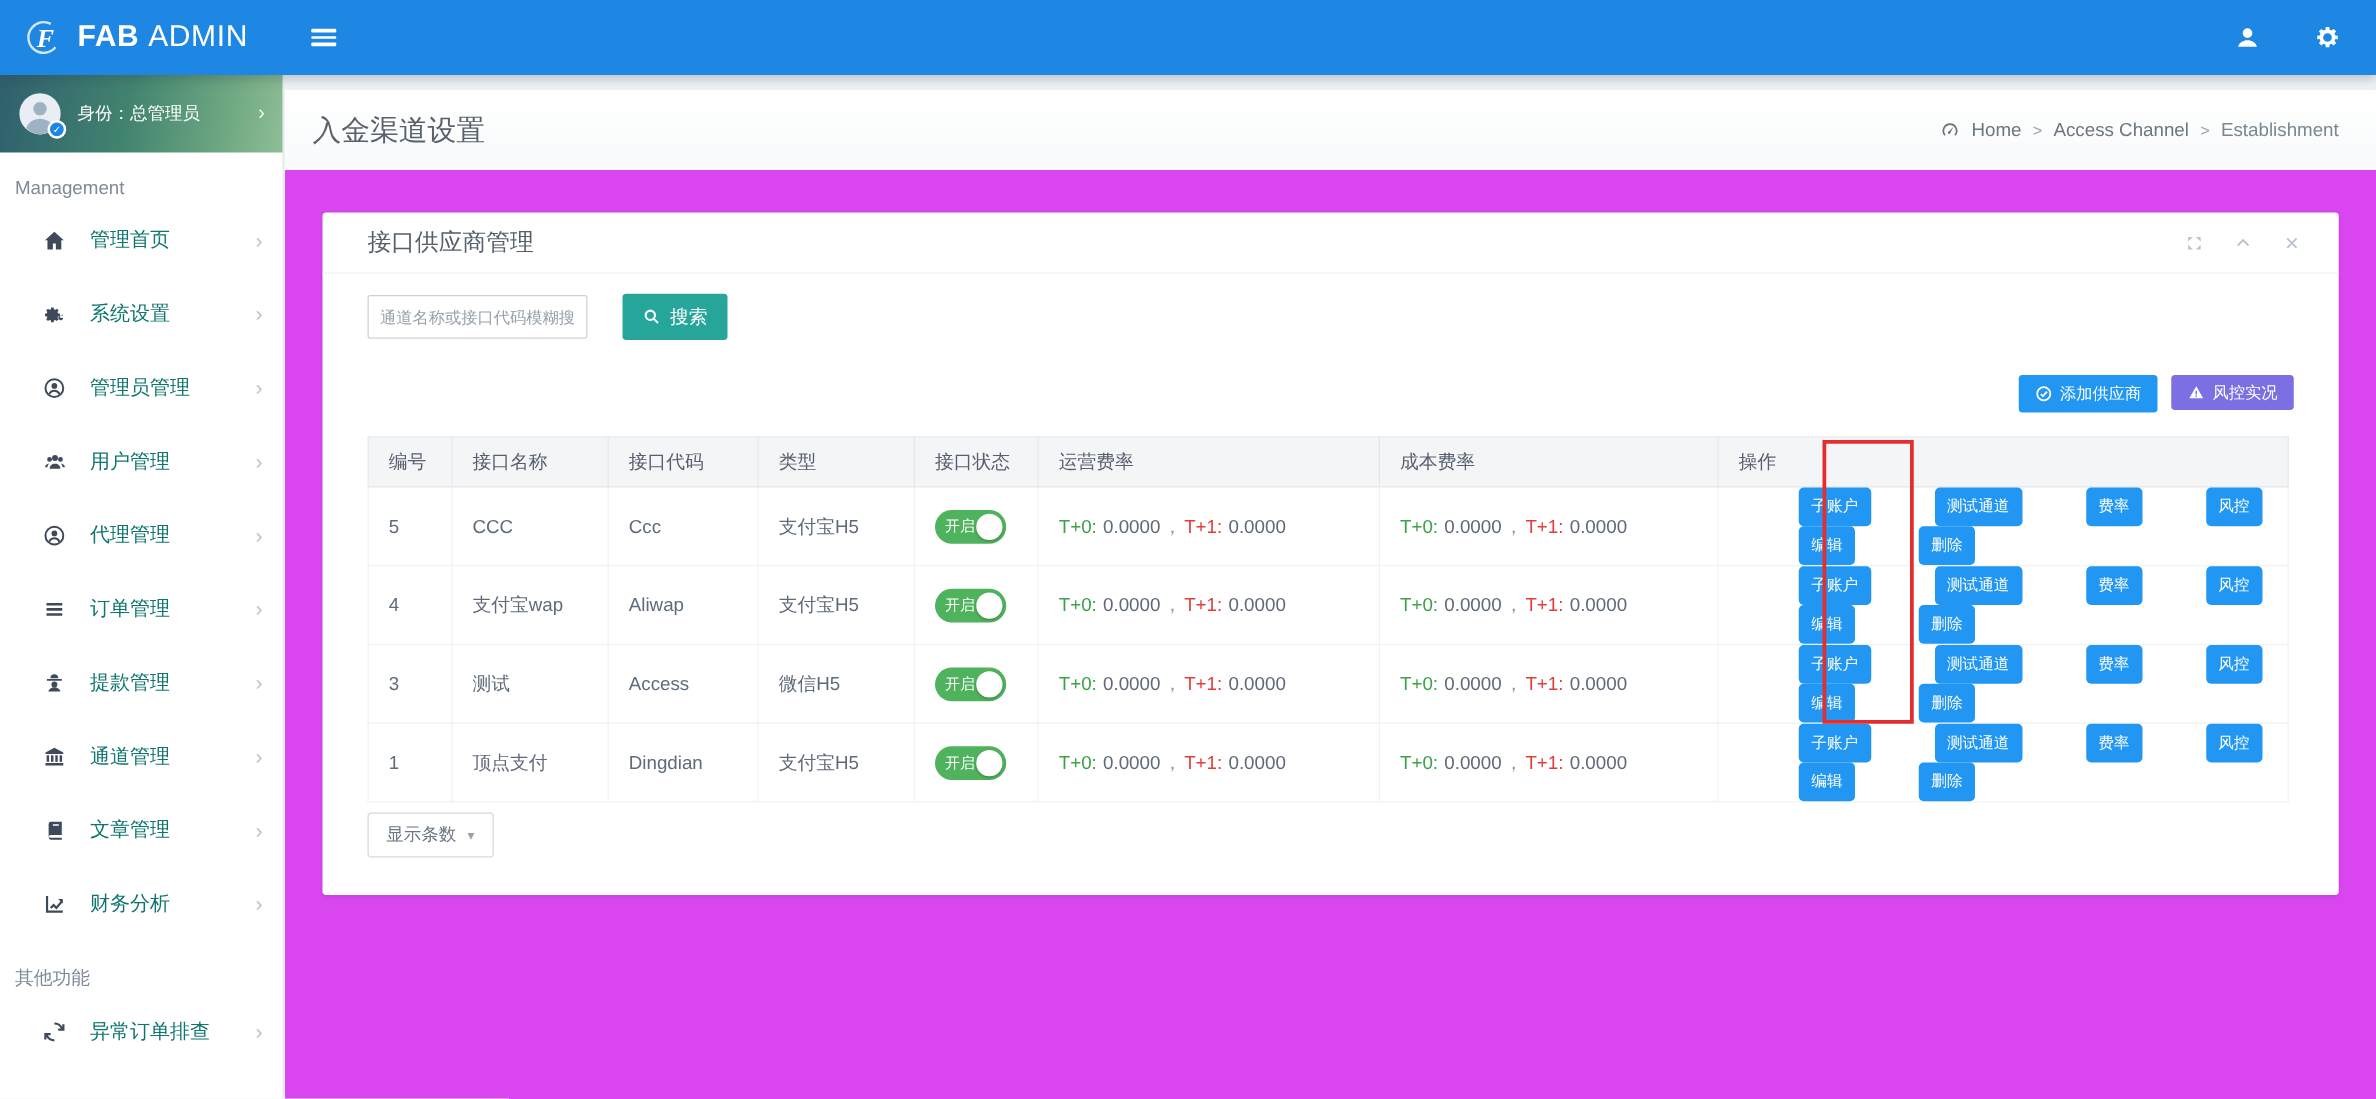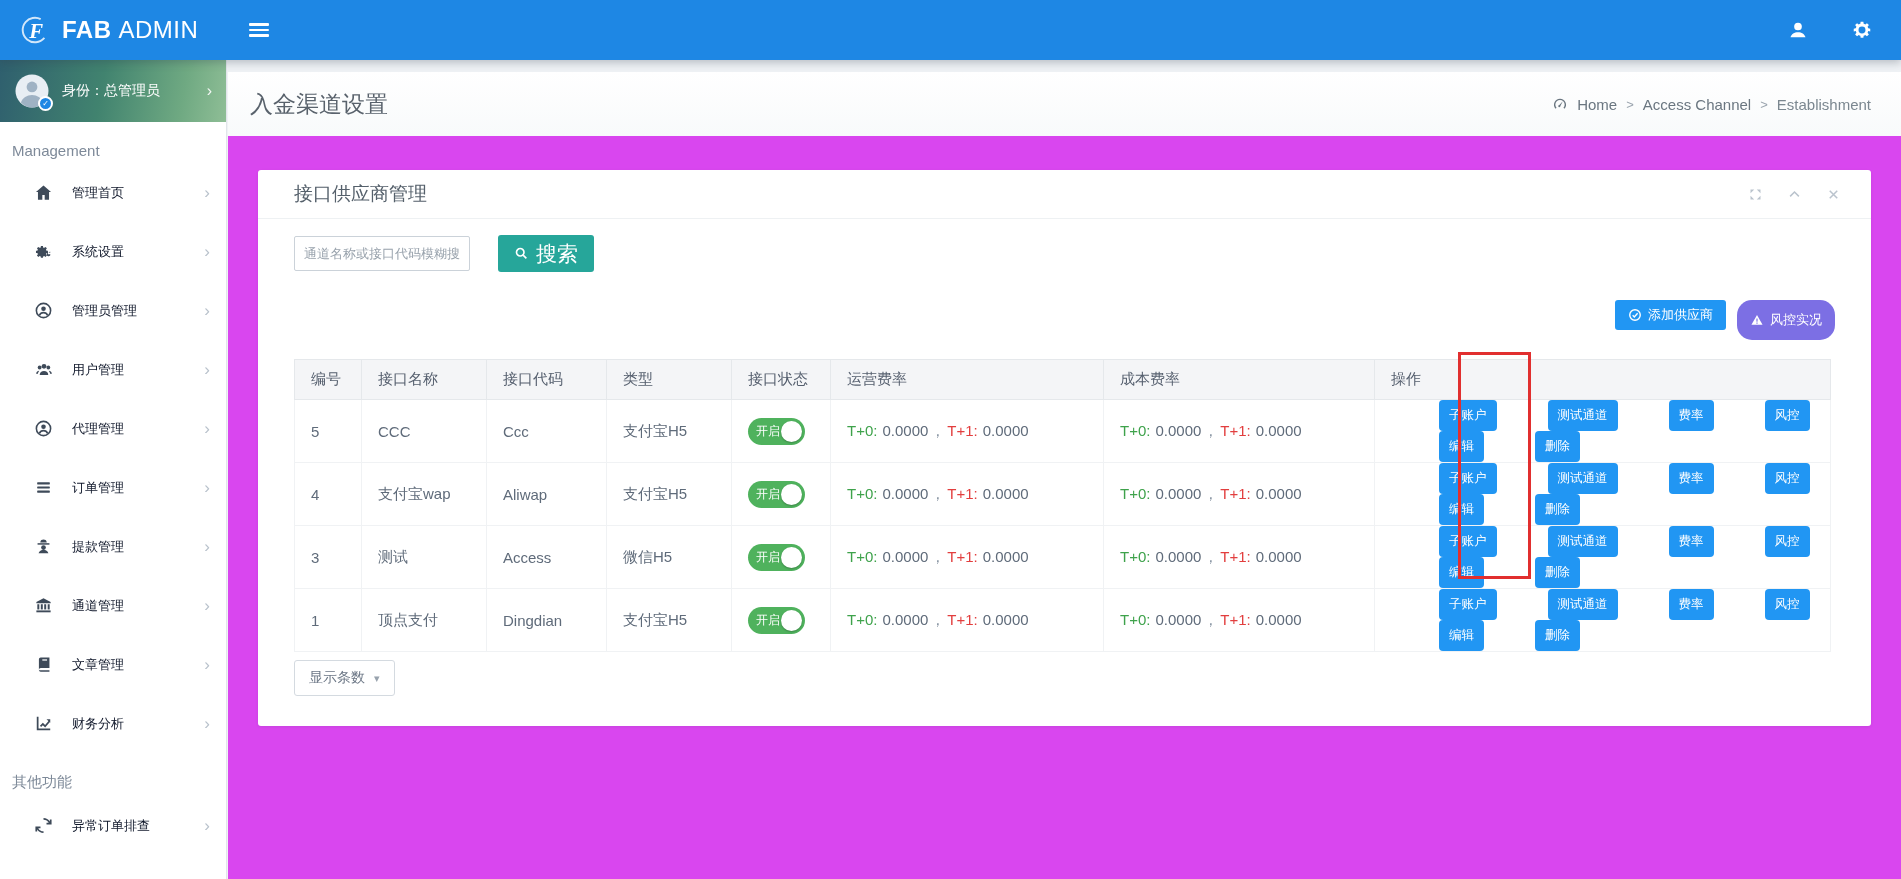--- a/index.html
+++ b/index.html
@@ -26,21 +26,21 @@
              background:linear-gradient(100deg,#2F5F6E 0%,#41836F 45%,#6FA982 80%,#8FBE96 100%); }
   .avatar-wrap { position:relative; width:36px; height:36px; flex:0 0 auto; }
   .avatar-badge { position:absolute; right:-3px; bottom:-2px; width:15px; height:15px; border-radius:50%;
                   background:#1E87E4; border:2px solid #fff; color:#fff; font-size:8px; line-height:11px; text-align:center; }
   .profile-label { flex:1; color:#fff; font-size:14px; }
   .profile-caret { color:rgba(255,255,255,.9); font-size:16px; }
   .menu { }
   .menu-label { margin:20px 0 4px 12px; color:#7E8A99; font-size:15px; }
   .menu-item { height:59px; display:flex; align-items:center; padding:0 16px 0 34px; cursor:pointer; }
   .mi-icon { width:24px; display:flex; }
-  .mi-label { margin-left:14px; flex:1; color:#0f172a; font-size:13px; }
+  .mi-label { margin-left:14px; flex:1; color:#0f766e; font-size:16px; }
   .mi-caret { color:#B9C2CC; font-size:17px; }
 
   
   .content { position:absolute; left:228px; top:72px; width:1673px; height:819px;
              display:flex; flex-direction:column; }
   .page-header { height:64px; flex:0 0 auto; background:linear-gradient(#ffffff,#F8FAFB);
                  display:flex; align-items:center; justify-content:space-between; padding:0 30px 0 22px; }
   .page-title { color:#59626C; font-size:23px; font-weight:400; }
   .breadcrumb { display:flex; align-items:center; gap:9px; color:#6A7680; font-size:15px; }
   .bc-sep { color:#9AA4AE; font-size:13px; }
@@ -57,24 +57,24 @@
   .card-tool { cursor:pointer; display:flex; }
   .card-body { padding:16px 36px 30px; }
 
   .search-row { display:flex; align-items:center; }
   .search-input { width:176px; height:35px; border:1px solid #CBD2D9; border-radius:2px;
                   padding:0 9px; font-size:13px; color:#555; outline:none; font-family:inherit; }
   .search-input::placeholder { color:#98A2AC; }
   .btn { border:none; cursor:pointer; color:#fff; font-family:inherit; display:inline-flex;
          align-items:center; justify-content:center; }
   .btn-search { margin-left:28px; height:37px; padding:0 16px; background:#26A69A; border-radius:3px;
-                font-size:21px; gap:7px; }
+                font-size:15px; gap:7px; }
   .top-actions { margin-top:28px; display:flex; justify-content:flex-end; gap:11px; }
   .btn-add { height:30px; padding:0 13px; background:#2196F3; border-radius:3px; font-size:13px; gap:6px; }
-  .btn-risk { height:40px; padding:0 13px; background:#7C6FE4; border-radius:15px; font-size:13px; gap:6px; }
+  .btn-risk { height:28px; padding:0 13px; background:#7C6FE4; border-radius:3px; font-size:13px; gap:6px; }
 
   
   .grid { margin-top:19px; width:1536px; border-collapse:collapse; table-layout:fixed; }
   .grid th { height:40px; background:#F4F5F7; border:1px solid #E5E8EB; color:#555F6E; font-size:15px;
              font-weight:400; text-align:left; padding:0 16px; }
   .grid td { height:49px; border:1px solid #F0F2F4; color:#5F6B7A; font-size:15px; padding:0 16px;
              background:#fff; }
   .toggle { position:relative; display:inline-flex; align-items:center; width:57px; height:27px;
             background:#4FB25D; border-radius:14px; padding-left:8px; cursor:pointer; }
   .toggle-label { color:#fff; font-size:12px; }

